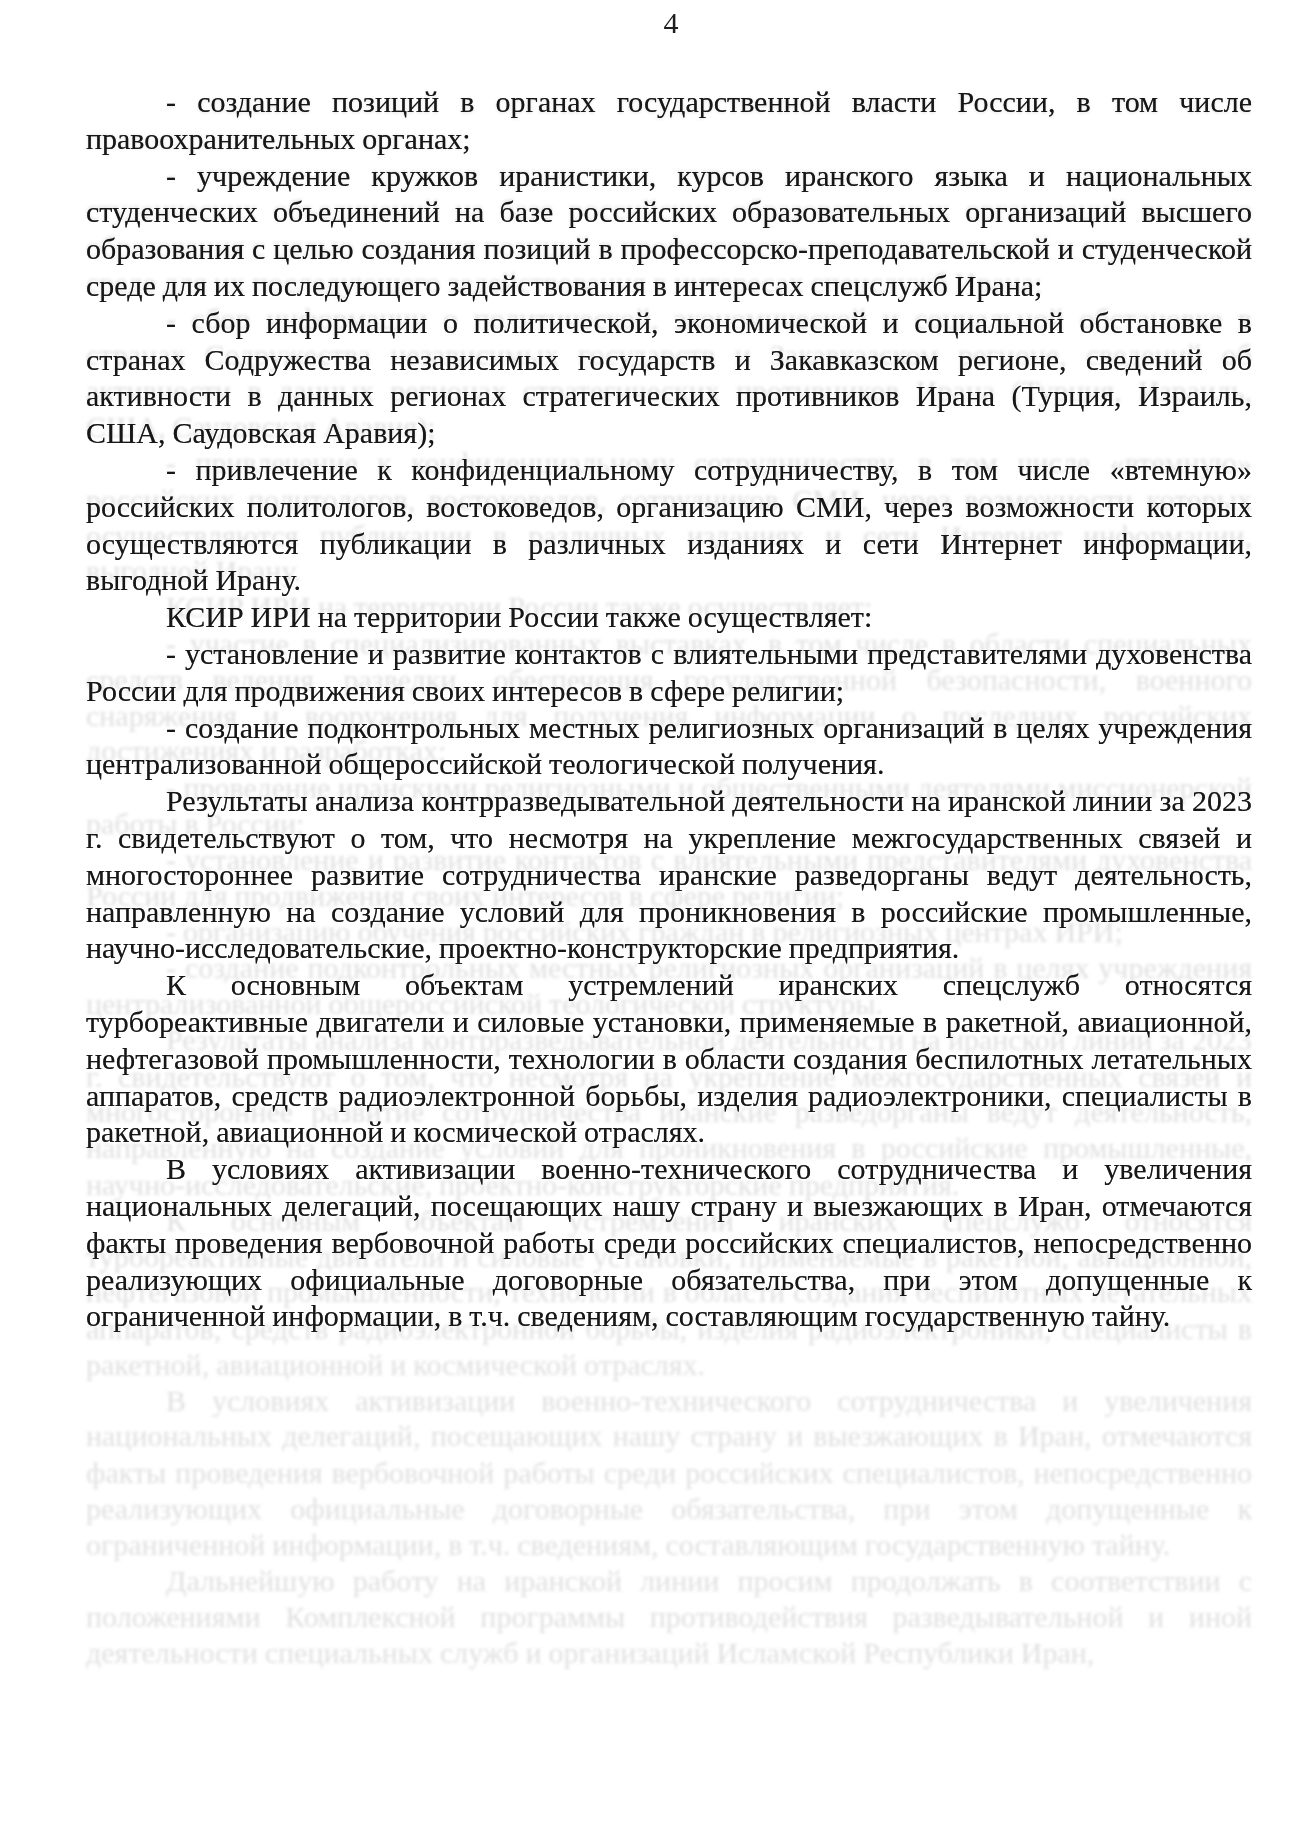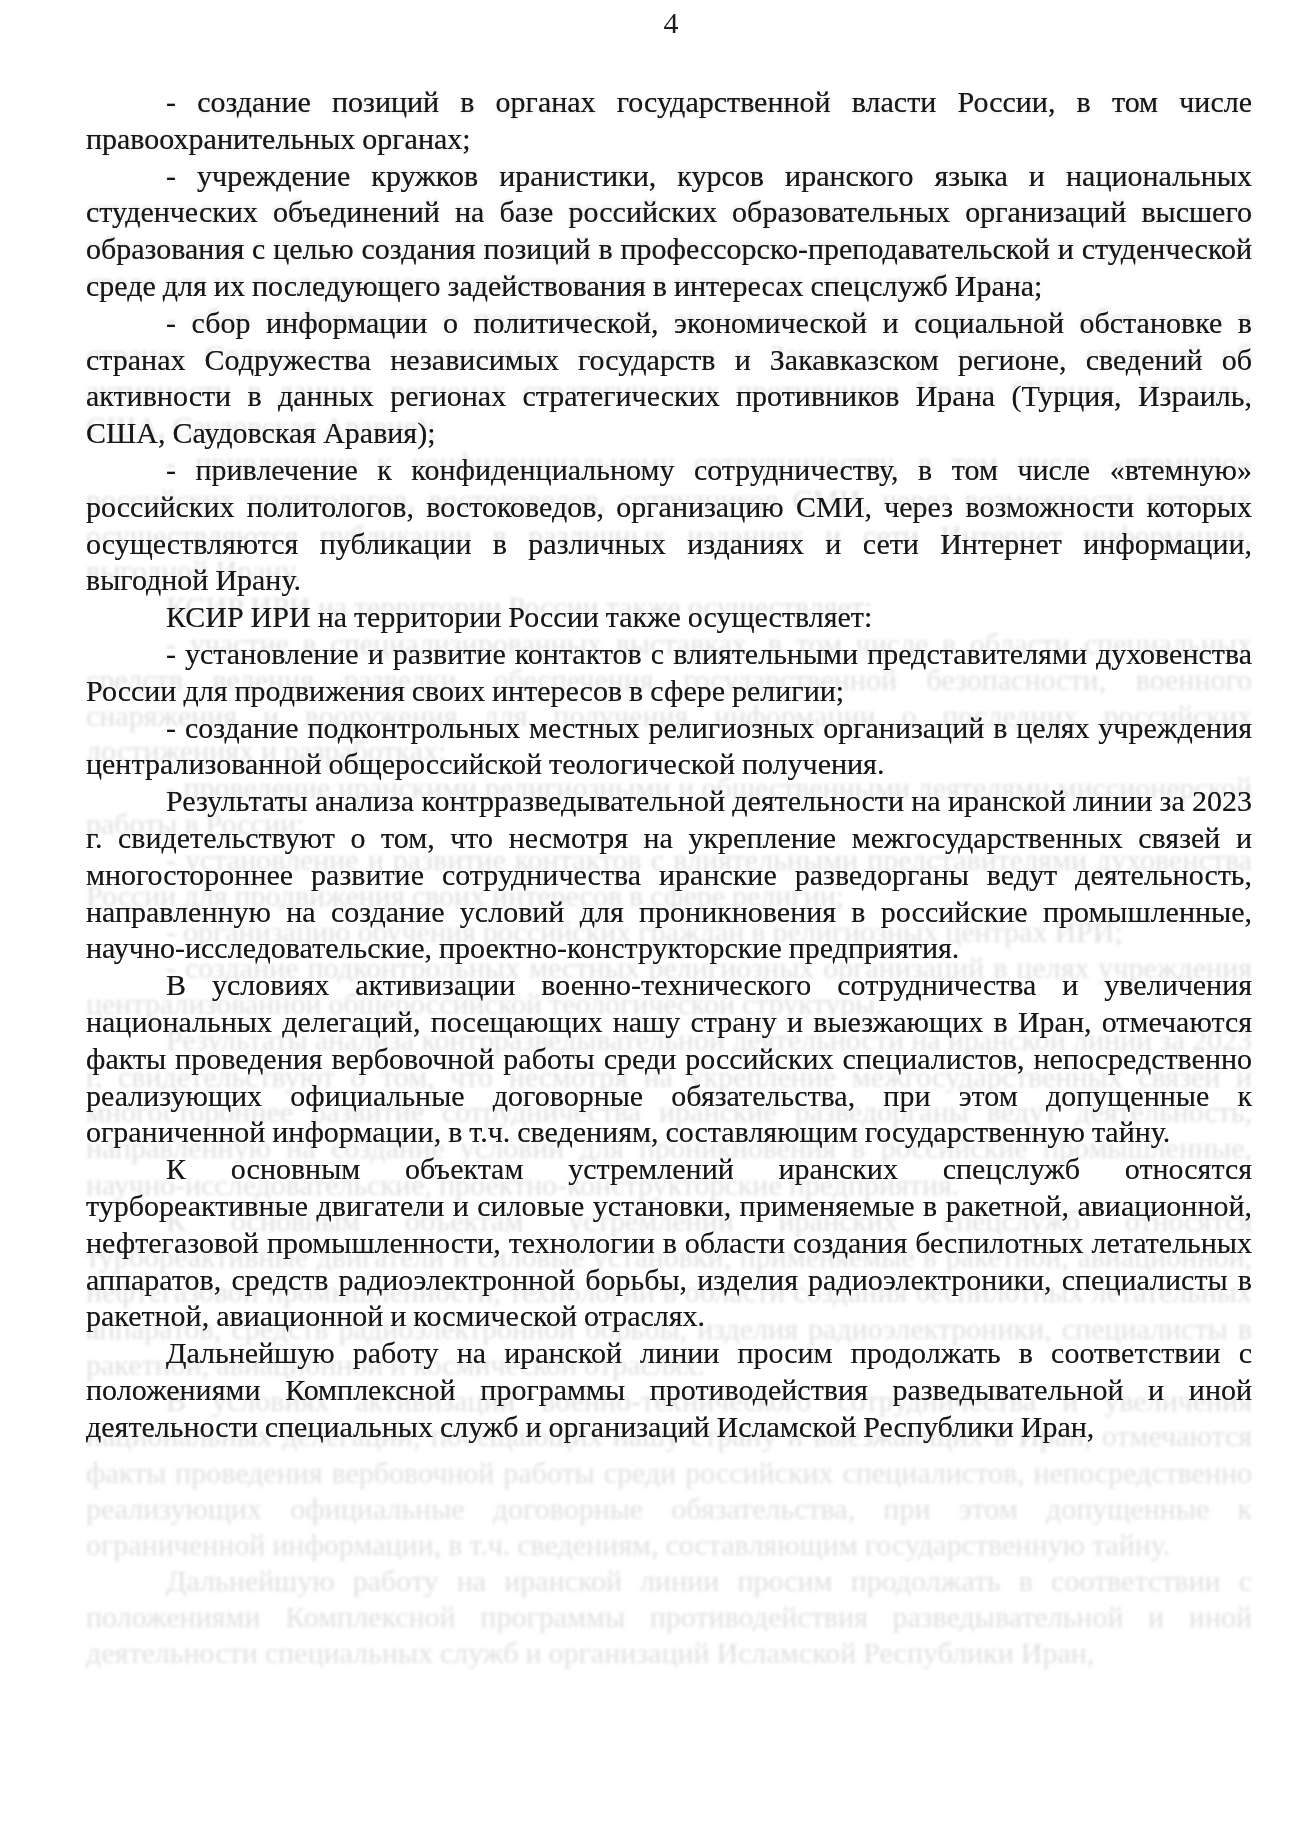--- a/index.html
+++ b/index.html
@@ -85,17 +85,16 @@
 
   <div class="text-block main" id="text-layer">
       <p>- создание позиций в органах государственной власти России, в том числе правоохранительных органах;</p>
       <p>- учреждение кружков иранистики, курсов иранского языка и национальных студенческих объединений на базе российских образовательных организаций высшего образования с целью создания позиций в профессорско-преподавательской и студенческой среде для их последующего задействования в интересах спецслужб Ирана;</p>
       <p>- сбор информации о политической, экономической и социальной обстановке в странах Содружества независимых государств и Закавказском регионе, сведений об активности в данных регионах стратегических противников Ирана (Турция, Израиль, США, Саудовская Аравия);</p>
       <p>- привлечение к конфиденциальному сотрудничеству, в том числе «втемную» российских политологов, востоковедов, организацию СМИ, через возможности которых осуществляются публикации в различных изданиях и сети Интернет информации, выгодной Ирану.</p>
       <p>КСИР ИРИ на территории России также осуществляет:</p>
       <p>- установление и развитие контактов с влиятельными представителями духовенства России для продвижения своих интересов в сфере религии;</p>
       <p>- создание подконтрольных местных религиозных организаций в целях учреждения централизованной общероссийской теологической получения.</p>
       <p>Результаты анализа контрразведывательной деятельности на иранской линии за 2023 г. свидетельствуют о том, что несмотря на укрепление межгосударственных связей и многостороннее развитие сотрудничества иранские разведорганы ведут деятельность, направленную на создание условий для проникновения в российские промышленные, научно-исследовательские, проектно-конструкторские предприятия.</p>
+      <p>К основным объектам устремлений иранских спецслужб относятся турбореактивные двигатели и силовые установки, применяемые в ракетной, авиационной, нефтегазовой промышленности, технологии в области создания беспилотных летательных аппаратов, средств радиоэлектронной борьбы, изделия радиоэлектроники, специалисты в ракетной, авиационной и космической отраслях.</p>
       <p>В условиях активизации военно-технического сотрудничества и увеличения национальных делегаций, посещающих нашу страну и выезжающих в Иран, отмечаются факты проведения вербовочной работы среди российских специалистов, непосредственно реализующих официальные договорные обязательства, при этом допущенные к ограниченной информации, в т.ч. сведениям, составляющим государственную тайну.</p>
-      <p>К основным объектам устремлений иранских спецслужб относятся турбореактивные двигатели и силовые установки, применяемые в ракетной, авиационной, нефтегазовой промышленности, технологии в области создания беспилотных летательных аппаратов, средств радиоэлектронной борьбы, изделия радиоэлектроники, специалисты в ракетной, авиационной и космической отраслях.</p>
-      <p>Дальнейшую работу на иранской линии просим продолжать в соответствии с положениями Комплексной программы противодействия разведывательной и иной деятельности специальных служб и организаций Исламской Республики Иран,</p>
     </div>
 </div>
 
 </body></html>

